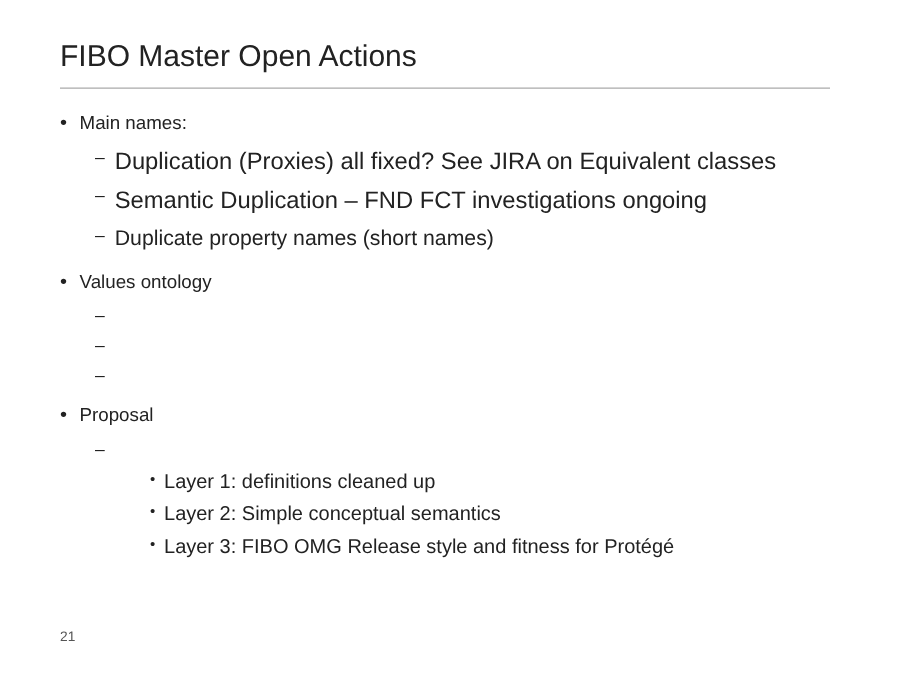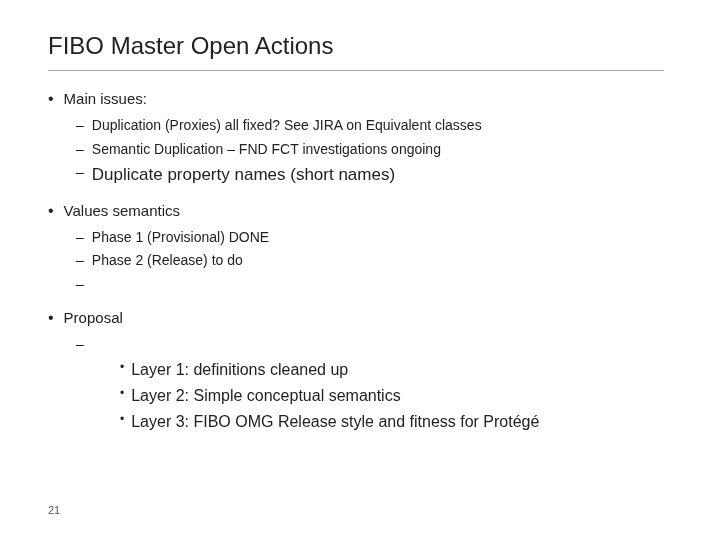--- a/index.html
+++ b/index.html
@@ -81,21 +81,21 @@
       line-height: 1.55;
     }
 
     .sub-bullet-dash {
       margin-right: 8px;
       flex-shrink: 0;
       font-size: 14px;
     }
 
     .sub-bullet-text {
-      font-size: 14px;
+      font-size: 19px;
     }
 
     .sub-bullet-text.large {
       font-size: 17px;
       font-weight: 400;
       text-align: center;
     }
 
     .sub-sub-bullets {
       margin-left: 44px;
@@ -132,51 +132,49 @@
 
 <div class="slide-container">
   <h1 class="slide-title">FIBO Master Open Actions</h1>
   <hr class="title-divider">
 
   <div class="slide-content">
 
     <div class="bullet-section">
       <div class="bullet-main">
         <span class="bullet-dot">•</span>
-        <span class="bullet-main-text">Main issues:</span>
+        <span class="bullet-main-text">Main names:</span>
       </div>
       <div class="sub-bullets">
         <div class="sub-bullet">
           <span class="sub-bullet-dash">–</span>
           <span class="sub-bullet-text">Duplication (Proxies) all fixed? See JIRA on Equivalent classes</span>
         </div>
         <div class="sub-bullet">
           <span class="sub-bullet-dash">–</span>
           <span class="sub-bullet-text">Semantic Duplication – FND FCT investigations ongoing</span>
         </div>
         <div class="sub-bullet">
           <span class="sub-bullet-dash">–</span>
           <span class="sub-bullet-text large">Duplicate property names (short names)</span>
         </div>
       </div>
     </div>
 
     <div class="bullet-section">
       <div class="bullet-main">
         <span class="bullet-dot">•</span>
-        <span class="bullet-main-text">Values semantics</span>
+        <span class="bullet-main-text">Values ontology</span>
       </div>
       <div class="sub-bullets">
         <div class="sub-bullet">
           <span class="sub-bullet-dash">–</span>
-          <span class="sub-bullet-text">Phase 1 (Provisional) DONE</span>
-        </div>
-        <div class="sub-bullet">
-          <span class="sub-bullet-dash">–</span>
-          <span class="sub-bullet-text">Phase 2 (Release) to do</span>
+        </div>
+        <div class="sub-bullet">
+          <span class="sub-bullet-dash">–</span>
         </div>
         <div class="sub-bullet">
           <span class="sub-bullet-dash">–</span>
         </div>
       </div>
     </div>
 
     <div class="bullet-section">
       <div class="bullet-main">
         <span class="bullet-dot">•</span>

